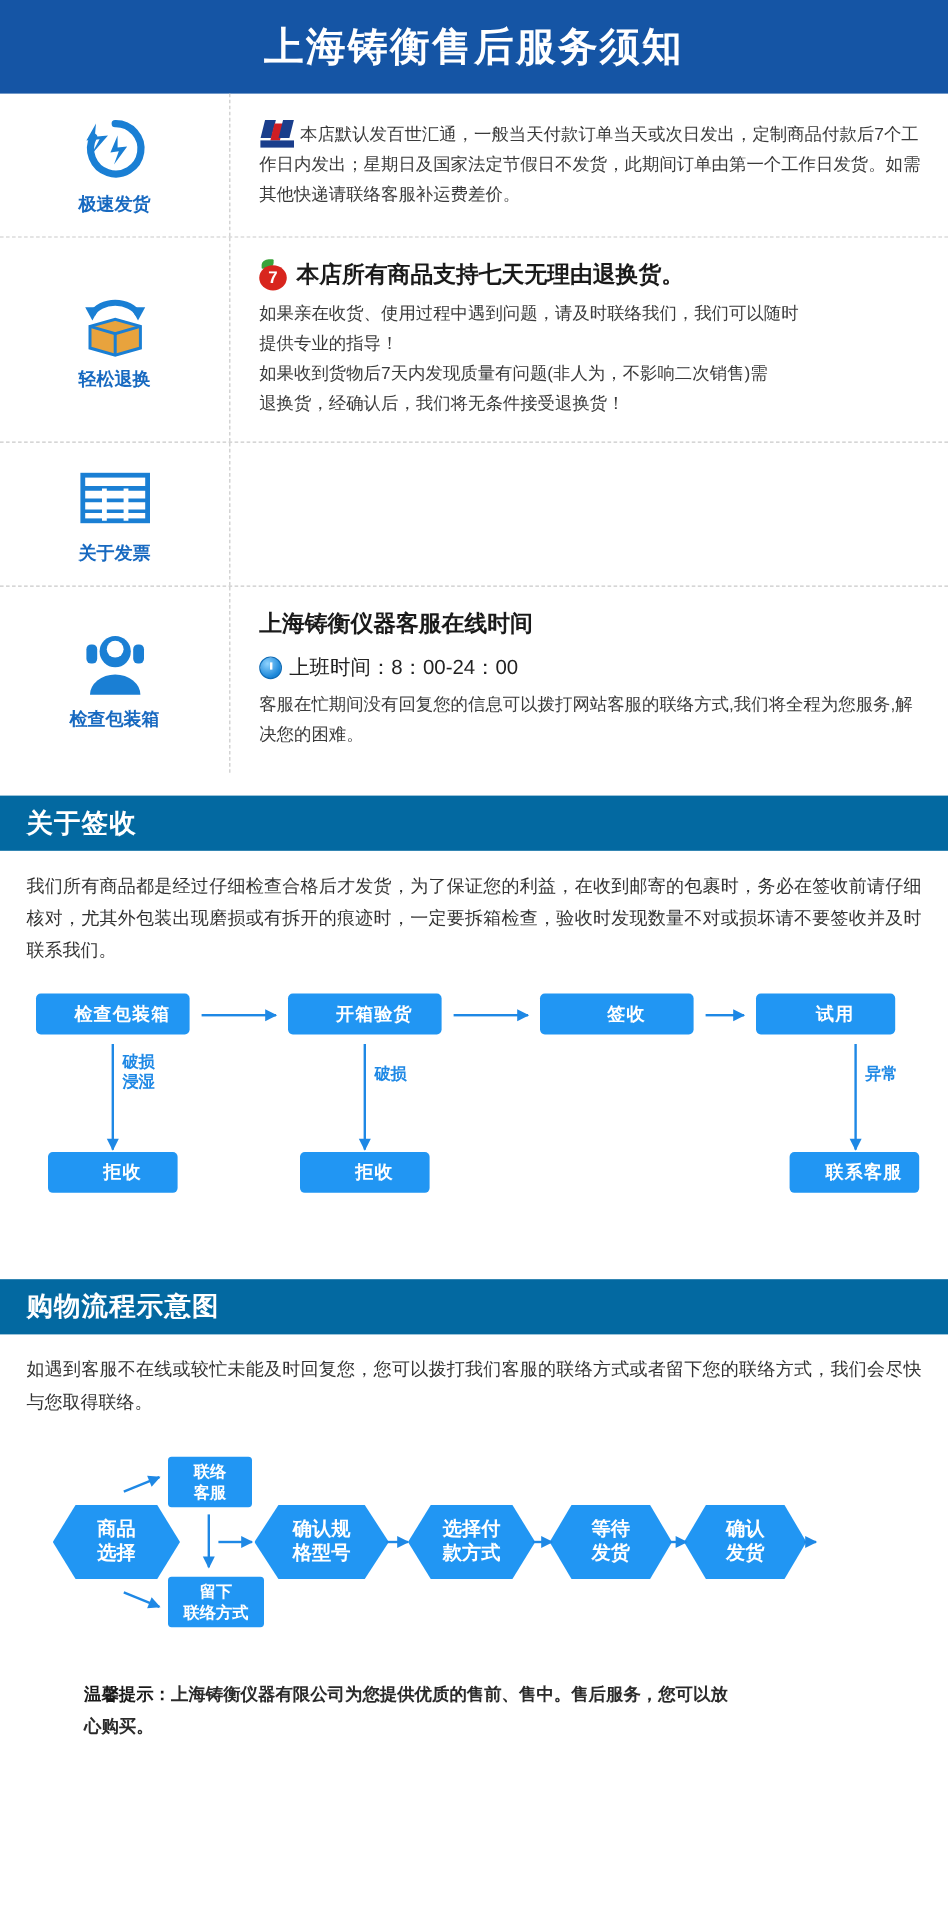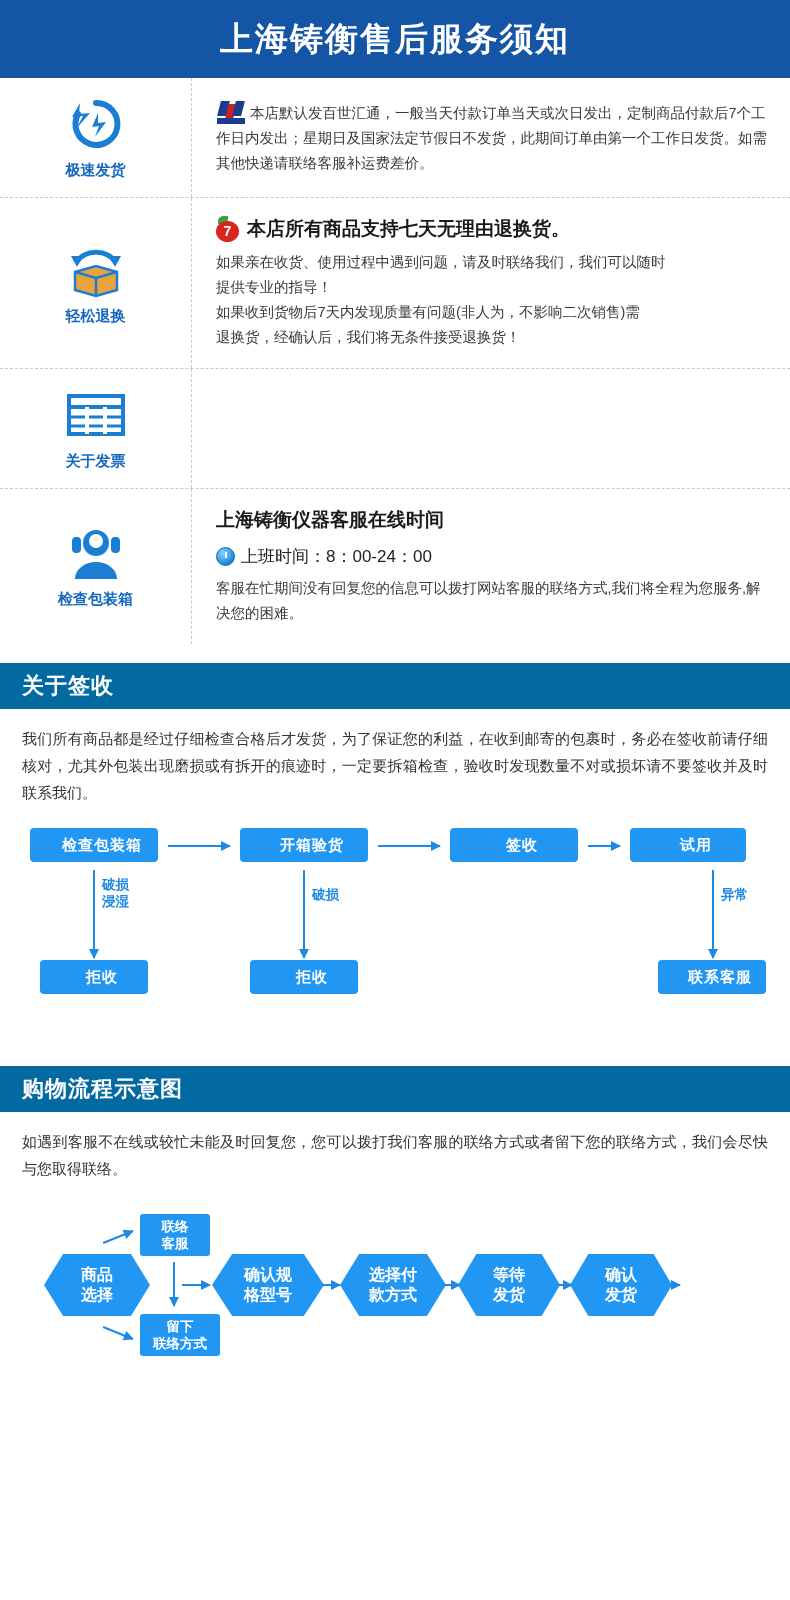--- a/index.html
+++ b/index.html
@@ -457,15 +457,19 @@
         </span>
       </div>
 
       <div class="arrow-h" style="left:160px; top:92px; width:28px;"></div>
       <div class="arrow-h" style="left:300px; top:92px; width:18px;"></div>
       <div class="arrow-h" style="left:422px; top:92px; width:16px;"></div>
       <div class="arrow-h" style="left:536px; top:92px; width:14px;"></div>
       <div class="arrow-h" style="left:648px; top:92px; width:10px;"></div>
     </div>
 
+    <div class="tip">
+      <b>温馨提示：</b><span>上海铸衡仪器有限公司为您提供优质的售前、售中。售后服务，您可以放</span><br>
+      <span>心购买。</span>
+    </div>
   </div>
 
 </div>
 
 </body></html>

